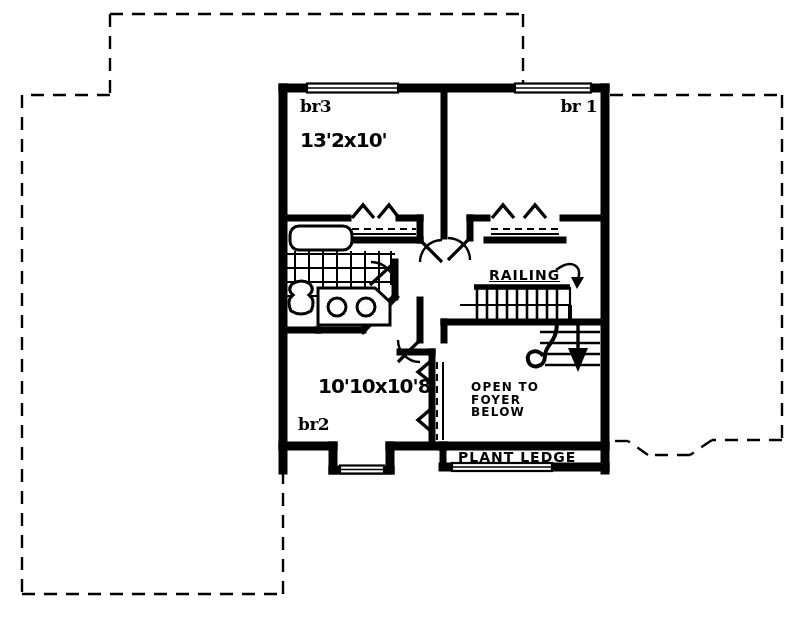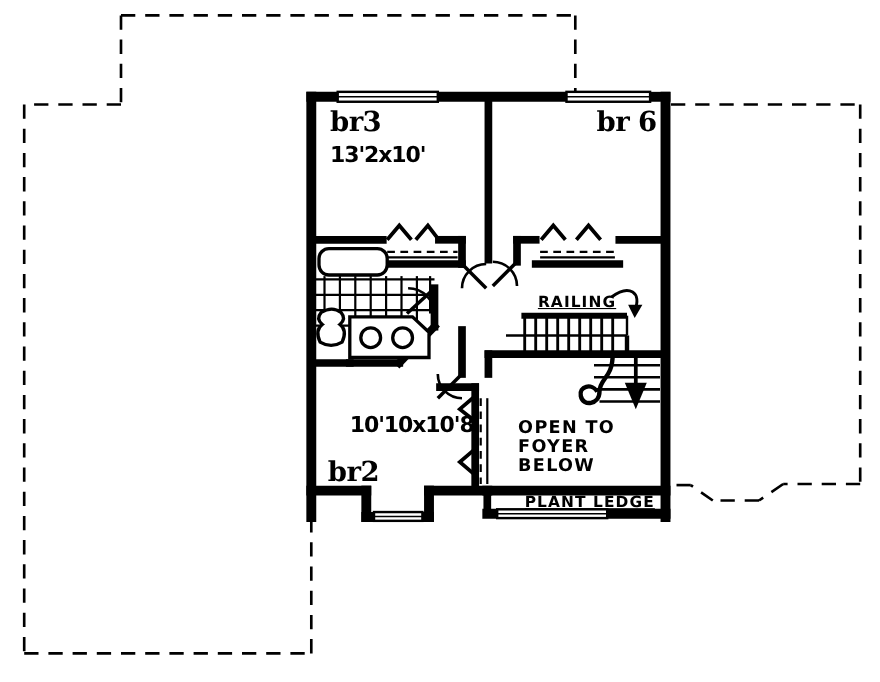--- a/index.html
+++ b/index.html
@@ -28,40 +28,40 @@
   .room-label {
     position: absolute;
     color: #000000;
     line-height: 1.05;
     white-space: pre;
     user-select: none;
   }
   .rm-name {
     font-family: "DejaVu Serif", serif;
     font-weight: bold;
-    font-size: 25px;
+    font-size: 17px;
     letter-spacing: -0.5px;
   }
   .rm-dims {
     font-family: "DejaVu Sans", sans-serif;
     font-weight: bold;
     font-size: 20px;
     letter-spacing: -1px;
   }
   .note-text {
     font-family: "DejaVu Sans", sans-serif;
     font-weight: bold;
     font-size: 14px;
     letter-spacing: 1px;
     text-decoration: underline;
   }
   .note-small {
     font-family: "DejaVu Sans", sans-serif;
     font-weight: bold;
-    font-size: 16px;
+    font-size: 12px;
     letter-spacing: 1.2px;
   }
   .ta-right { text-align: right; }
 </style>
 </head>
 <body>
 
 <div id="plan-root">
 
   <svg id="plan-svg" viewBox="0 0 800 620">
@@ -270,26 +270,26 @@
     <g fill="none" stroke="#000000" stroke-width="2.6">
       <path d="M 556 270 C 572 258 584 266 577 282"></path>
       <polygon points="571,277 584,277 577,289" fill="#000000" stroke="none"></polygon>
     </g>
 
   </svg>
 
   <div class="room-label rm-name" style="left:300px; top:98px;">br3</div>
   <div class="room-label rm-dims" style="left:300px; top:130px;">13'2x10'</div>
 
-  <div class="room-label rm-name ta-right" style="right:203px; top:98px;">br 6</div>
+  <div class="room-label rm-name ta-right" style="right:203px; top:98px;">br 1</div>
 
   <div class="room-label rm-dims" style="left:298px; top:376px;margin-left:20px;">10'10x10'8</div>
   <div class="room-label rm-name" style="left:298px; top:416px;">br2</div>
 
   <div class="room-label note-text" style="left:489px; top:268px;">RAILING</div>
 
   <div class="room-label note-small" style="left:471px; top:381px;">OPEN TO
 FOYER
 BELOW</div>
 
-  <div class="room-label note-text" style="left:458px; top:450px;margin-left:19px;">PLANT LEDGE</div>
+  <div class="room-label note-text" style="left:458px; top:450px;">PLANT LEDGE</div>
 
 </div>
 
 </body></html>

